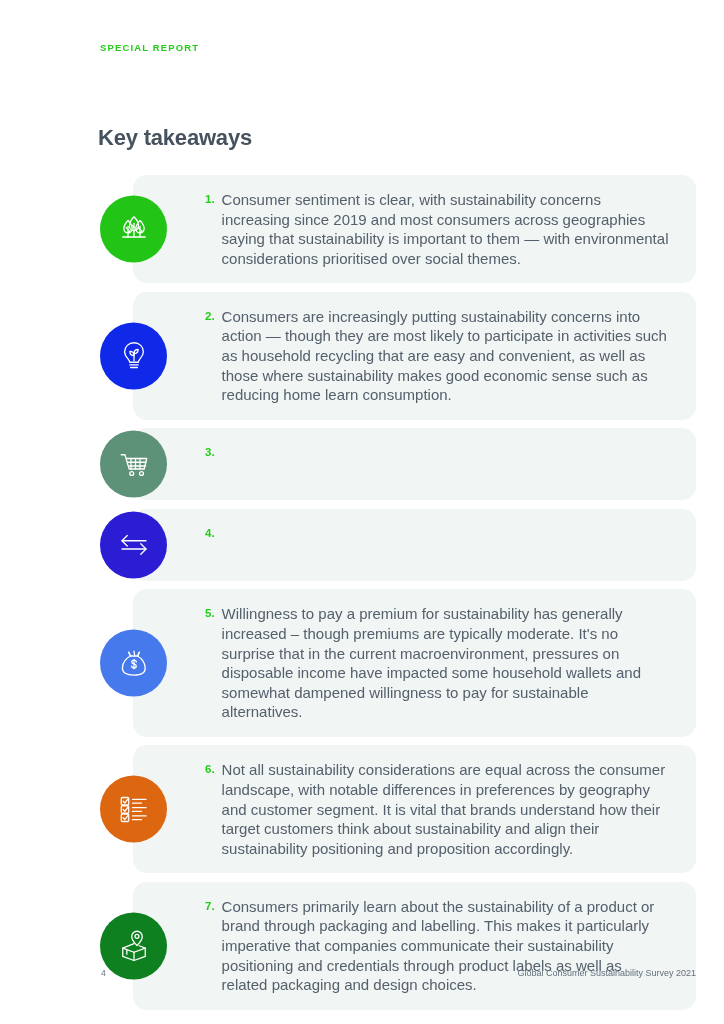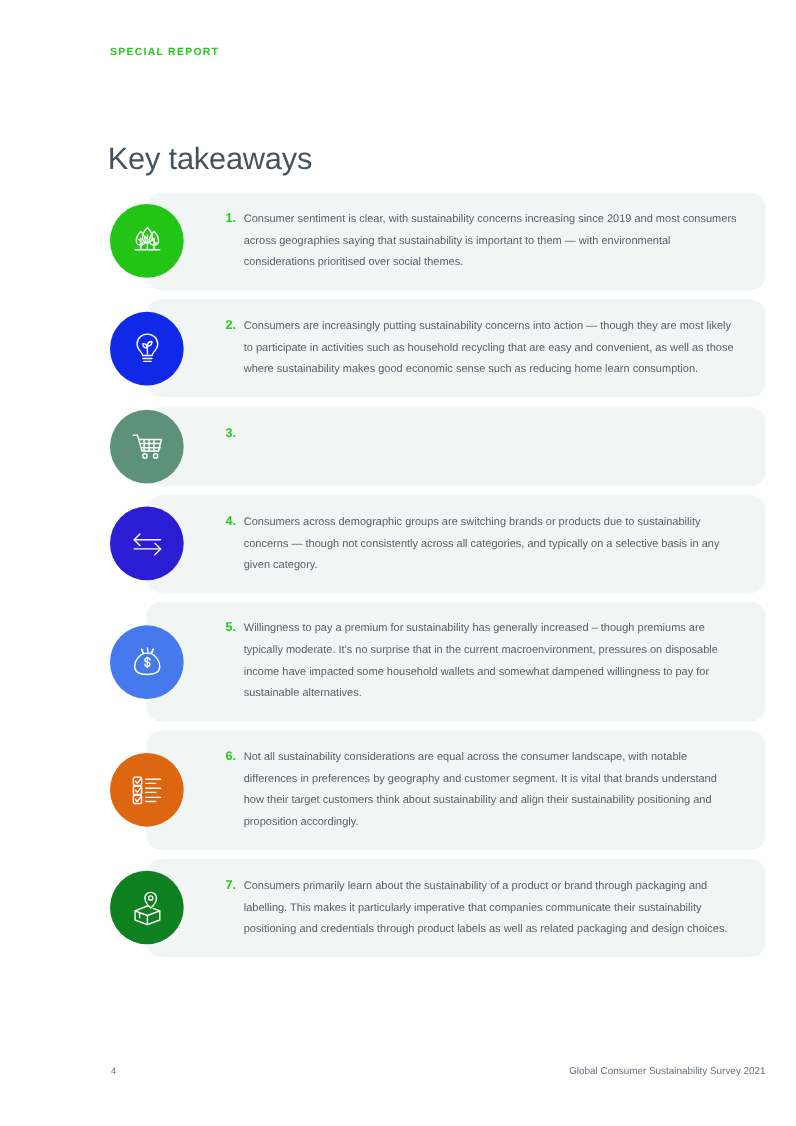--- a/index.html
+++ b/index.html
@@ -29,22 +29,22 @@
     font-size: 9.5px;
     font-weight: bold;
     letter-spacing: 1.15px;
     color: #24cc1a;
     text-transform: uppercase;
   }
   .page-title {
     position: absolute;
     left: 62px;
     top: 110px;
-    font-size: 28px;
-    font-weight: 400;
+    font-size: 22px;
+    font-weight: 700;
     letter-spacing: -0.2px;
     color: #46525e;
   }
   .takeaways {
     position: absolute;
     left: 64px;
     top: 175px;
     width: 596px;
   }
   .takeaway {
@@ -81,21 +81,21 @@
   }
   .num {
     color: #24cc1a;
     font-weight: bold;
     font-size: 11.5px;
     line-height: 19.6px;
     flex: 0 0 auto;
     margin-right: 7px;
   }
   .body-text {
-    font-size: 10px;
+    font-size: 15px;
     line-height: 19.6px;
     color: #55606d;
     flex: 1 1 auto;
   }
   .footer {
     position: absolute;
     left: 0;
     top: 968px;
     width: 724px;
     height: 20px;
@@ -189,21 +189,20 @@
       <div class="badge" style="background:#2b1dd4;">
         <svg viewBox="0 0 48 48" fill="none" stroke="#ffffff" stroke-width="1.7" stroke-linecap="round" stroke-linejoin="round">
           <path d="M40 19H8"></path>
           <path d="M15 12l-7 7 7 7"></path>
           <path d="M8 30h32"></path>
           <path d="M33 23l7 7-7 7"></path>
         </svg>
       </div>
       <div class="card">
         <span class="num">4.</span>
-        <span class="body-text">Consumers across demographic groups are switching brands or products due to sustainability concerns — though not consistently across all categories, and typically on a selective basis in any given category.</span>
       </div>
     </div>
 
     <div class="takeaway">
       <div class="badge" style="background:#4679ec;">
         <svg viewBox="0 0 48 48" fill="none" stroke="#ffffff" stroke-width="1.7" stroke-linecap="round" stroke-linejoin="round">
           <path d="M17 9l2.5 5M24 7.5l1 6.5M31 9l-2.5 5"></path>
           <path d="M17 9l1.5 4M31 9l-1.5 4"></path>
           <path d="M19.5 14h9c5 2.5 10.5 8.5 10.5 16 0 6-4.5 9.5-15 9.5S8.5 36 8.5 30c0-7.5 5.5-13.5 11-16z"></path>
           <path d="M24 19v12"></path>

